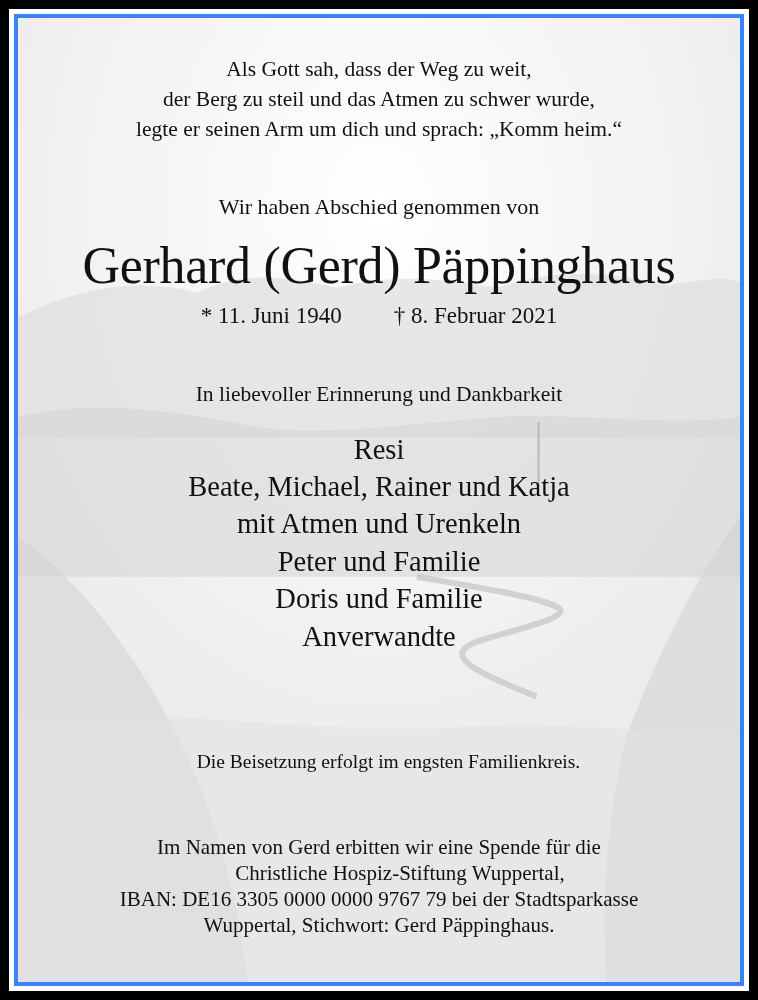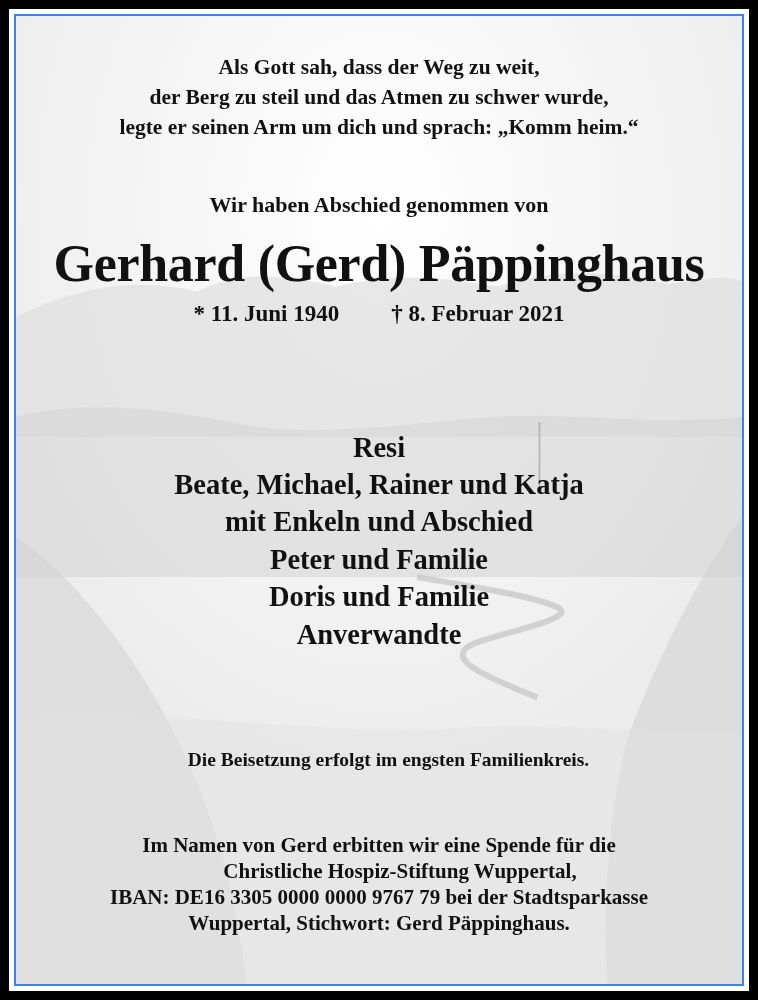--- a/index.html
+++ b/index.html
@@ -8,24 +8,23 @@
       font-family: "Liberation Serif", "DejaVu Serif", serif;
       color: #111;
       position: relative; overflow: hidden;
     }
     .outer {
       position: absolute; left: 9px; top: 9px; right: 9px; bottom: 9px;
       background: #fff;
     }
     .inner {
       position: absolute; left: 5px; top: 5px; right: 5px; bottom: 5px;
-      border: 2px solid #3b82f6;
+      border: 4px solid #3b82f6;
       overflow: hidden;
       background: #f6f6f6;
-      font-weight: bold;
     }
     .sketch { position: absolute; left: 0; top: 0; width: 100%; height: 100%; }
     .content { position: relative; width: 100%; height: 100%; text-align: center; }
     .line { position: absolute; left: 0; right: 0; white-space: nowrap; }
     .poem { font-size: 21.5px; line-height: 30px; }
     .intro { font-size: 22px; }
     .name { font-size: 52px; letter-spacing: -0.3px; }
     .dates { font-size: 23px; }
     .dates span { display: inline-block; }
     .dates .gap { width: 52px; }
@@ -64,24 +63,25 @@
       <div class="line poem" style="top:96px;">legte er seinen Arm um dich und sprach: „Komm heim.“</div>
 
       <div class="line intro" style="top:176px;">Wir haben Abschied genommen von</div>
 
       <div class="line name" style="top:218px;">Gerhard (Gerd) Päppinghaus</div>
 
       <div class="line dates" style="top:285px;">
         <span>* 11. Juni 1940</span><span class="gap"></span><span>† 8. Februar 2021</span>
       </div>
 
+      <div class="line thanks" style="top:364px;">In liebevoller Erinnerung und Dankbarkeit</div>
 
       <div class="line mourner" style="top:413px;">Resi</div>
       <div class="line mourner" style="top:450px;">Beate, Michael, Rainer und Katja</div>
-      <div class="line mourner" style="top:487px;">mit Enkeln und Abschied</div>
+      <div class="line mourner" style="top:487px;">mit Atmen und Urenkeln</div>
       <div class="line mourner" style="top:525px;">Peter und Familie</div>
       <div class="line mourner" style="top:562px;">Doris und Familie</div>
       <div class="line mourner" style="top:600px;">Anverwandte</div>
 
 
       <div class="line burial" style="top:733px;padding-left:19px;">Die Beisetzung erfolgt im engsten Familienkreis.</div>
 
       <div class="line donation" style="top:816px;">Im Namen von Gerd erbitten wir eine Spende für die</div>
       <div class="line donation" style="top:842px;padding-left:42px;">Christliche Hospiz-Stiftung Wuppertal,</div>
       <div class="line donation" style="top:868px;">IBAN: DE16 3305 0000 0000 9767 79 bei der Stadtsparkasse</div>

